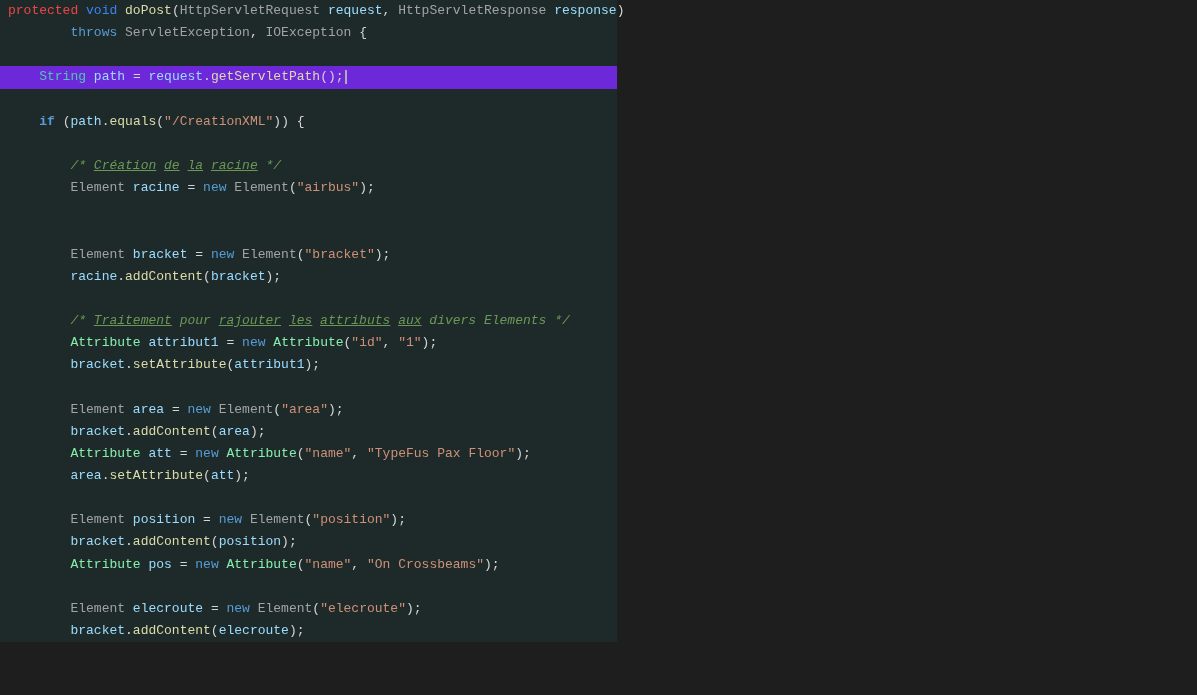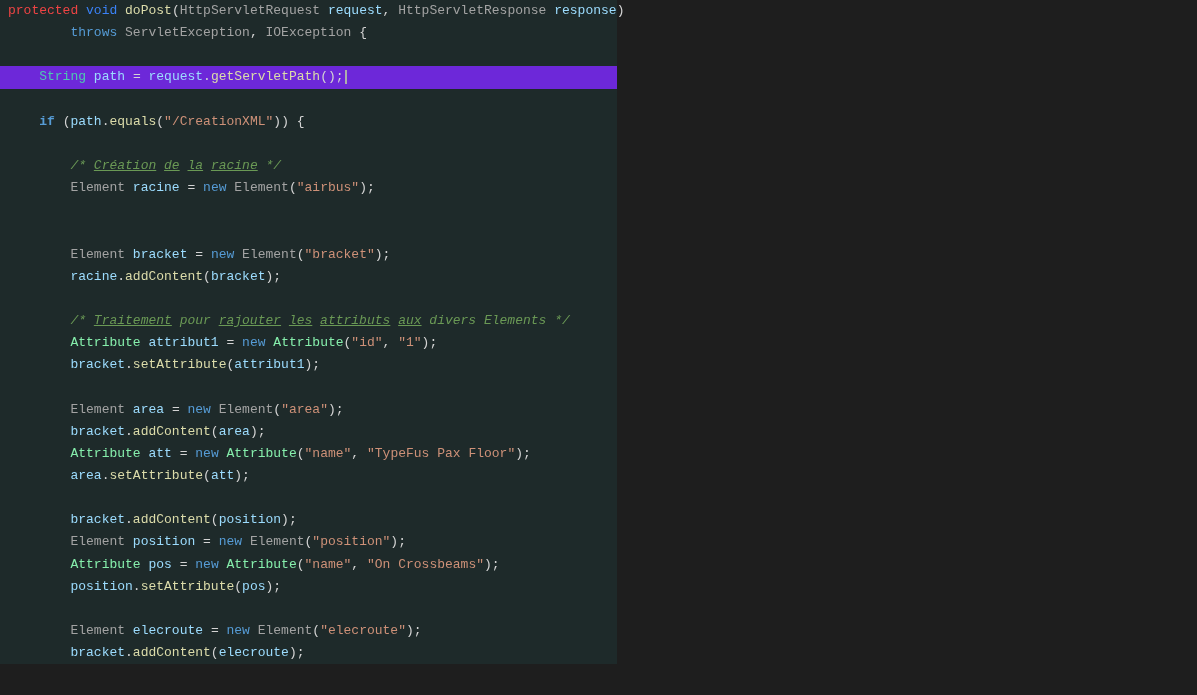--- a/index.html
+++ b/index.html
@@ -112,27 +112,26 @@
   <span class="code-line">        <span class="type-element">Element</span> <span class="variable">area</span> <span class="punct">=</span> <span class="kw-new">new</span> <span class="type-element">Element</span><span class="punct">(</span><span class="string-val">"area"</span><span class="punct">);</span></span>
 
   <span class="code-line">        <span class="variable">bracket</span><span class="punct">.</span><span class="method-name">addContent</span><span class="punct">(</span><span class="variable">area</span><span class="punct">);</span></span>
 
   <span class="code-line">        <span class="type-attribute">Attribute</span> <span class="variable">att</span> <span class="punct">=</span> <span class="kw-new">new</span> <span class="type-attribute">Attribute</span><span class="punct">(</span><span class="string-val">"name"</span><span class="punct">,</span> <span class="string-val">"TypeFus Pax Floor"</span><span class="punct">);</span></span>
 
   <span class="code-line">        <span class="variable">area</span><span class="punct">.</span><span class="method-name">setAttribute</span><span class="punct">(</span><span class="variable">att</span><span class="punct">);</span></span>
 
   <span class="code-line"> </span>
 
+  <span class="code-line">        <span class="type-element">Element</span> <span class="variable">position</span> <span class="punct">=</span> <span class="kw-new">new</span> <span class="type-element">Element</span><span class="punct">(</span><span class="string-val">"position"</span><span class="punct">);</span></span>
+
   <span class="code-line">        <span class="variable">bracket</span><span class="punct">.</span><span class="method-name">addContent</span><span class="punct">(</span><span class="variable">position</span><span class="punct">);</span></span>
-
-  <span class="code-line">        <span class="type-element">Element</span> <span class="variable">position</span> <span class="punct">=</span> <span class="kw-new">new</span> <span class="type-element">Element</span><span class="punct">(</span><span class="string-val">"position"</span><span class="punct">);</span></span>
 
   <span class="code-line">        <span class="type-attribute">Attribute</span> <span class="variable">pos</span> <span class="punct">=</span> <span class="kw-new">new</span> <span class="type-attribute">Attribute</span><span class="punct">(</span><span class="string-val">"name"</span><span class="punct">,</span> <span class="string-val">"On Crossbeams"</span><span class="punct">);</span></span>
 
-  <span class="code-line">        <span class="variable">position</span><span class="punct">.</span><span class="method-name">setAttribute</span><span class="punct">(</span><span class="variable">pos</span><span class="punct">);</span></span>
 
   <span class="code-line"> </span>
 
   <span class="code-line">        <span class="type-element">Element</span> <span class="variable">elecroute</span> <span class="punct">=</span> <span class="kw-new">new</span> <span class="type-element">Element</span><span class="punct">(</span><span class="string-val">"elecroute"</span><span class="punct">);</span></span>
 
   <span class="code-line">        <span class="variable">bracket</span><span class="punct">.</span><span class="method-name">addContent</span><span class="punct">(</span><span class="variable">elecroute</span><span class="punct">);</span></span>
 
 </div>
 
 </body></html>

